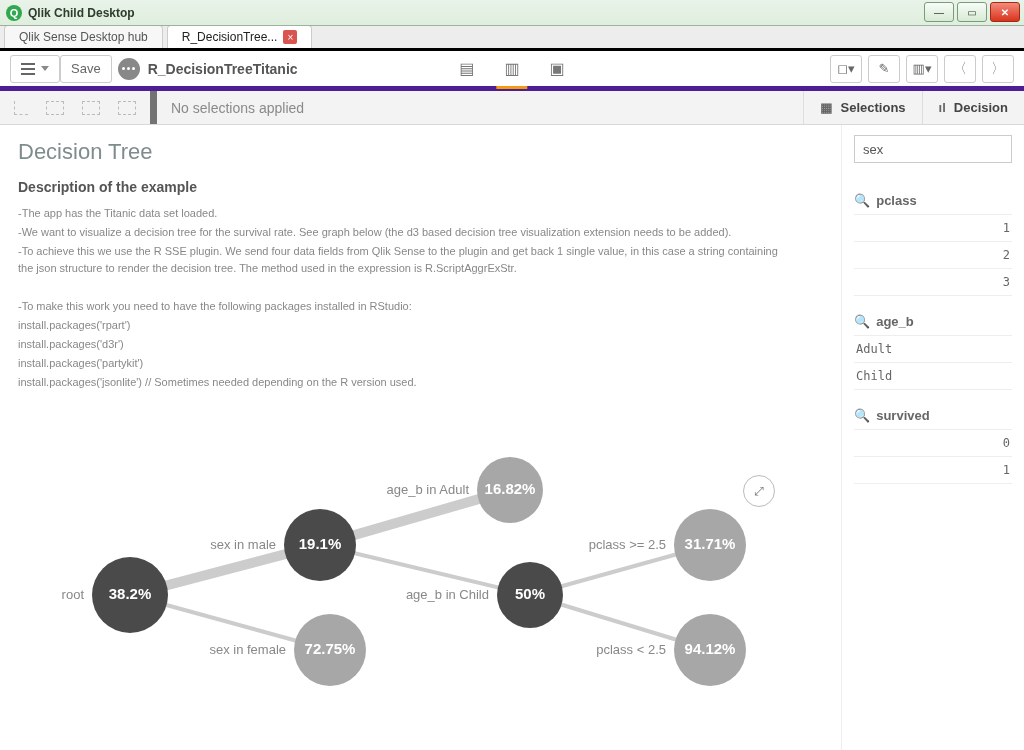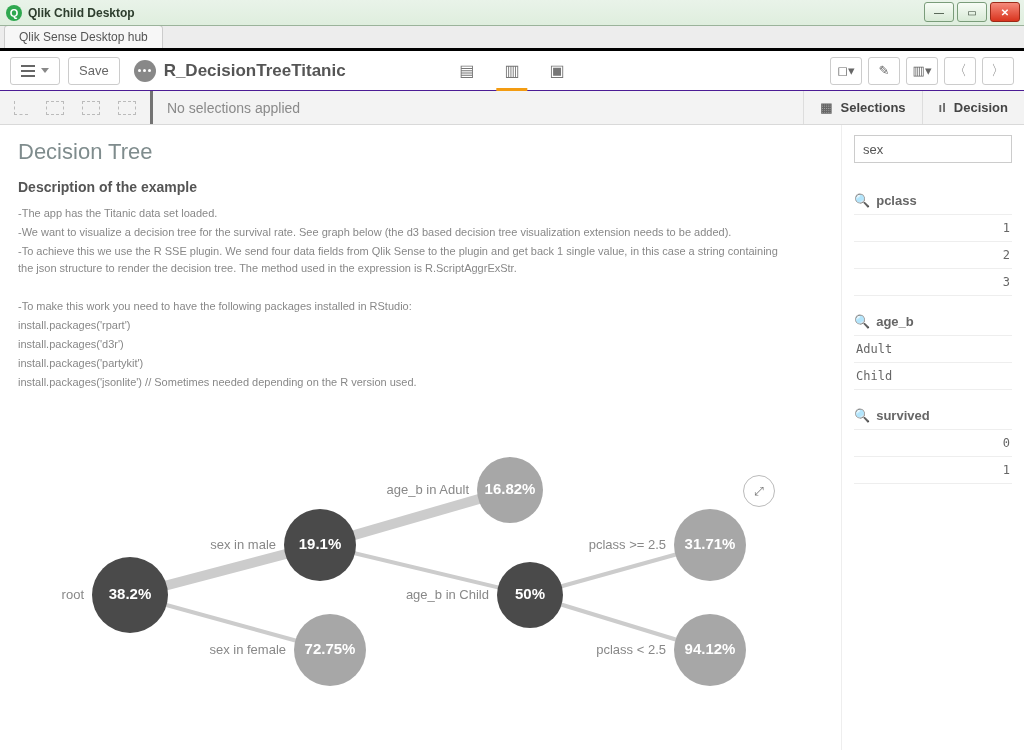--- a/index.html
+++ b/index.html
@@ -13,40 +13,40 @@
   .winbtn { width:30px; height:20px; border:1px solid #7a9c7a; border-radius:3px; background:linear-gradient(#f7fcf6,#d8ead6); display:flex; align-items:center; justify-content:center; font-size:10px; color:#2d3d2d;}
   .winbtn.close { background:linear-gradient(#f58a7a,#d9341e); border-color:#9c2b18; color:#fff; font-weight:bold;}
 
   
   .apptabs { height:25px; background:#ededed; border-bottom:3px solid #000000; display:flex; align-items:flex-end; padding:0 4px;}
   .apptab { height:23px; padding:0 14px; font-size:12px; color:#555; border:1px solid #ccc; border-bottom:none; border-radius:4px 4px 0 0; background:#f7f7f7; margin-right:4px; display:flex; align-items:center; gap:6px;}
   .apptab.active { background:#fff; color:#222;}
   .apptab .closetab { width:14px; height:14px; background:#d9534f; color:#fff; border-radius:2px; font-size:10px; display:flex; align-items:center; justify-content:center;}
 
   
-  .toolbar { height:40px; border-bottom:1px solid #4c1d95; display:flex; align-items:center; padding:0 10px; gap:8px; background:#fff;}
+  .toolbar { height:40px; border-bottom:5px solid #4c1d95; display:flex; align-items:center; padding:0 10px; background:#fff;}
   .tbtn { height:28px; border:1px solid #ccc; border-radius:3px; background:#fff; padding:0 10px; font-size:13px; color:#666; display:flex; align-items:center; gap:6px;}
   .tbtn.icononly { width:32px; padding:0; justify-content:center;}
   .hamb { display:flex; flex-direction:column; gap:3px;}
   .hamb span { width:14px; height:2px; background:#666;}
-  .appchip { display:flex; align-items:center; gap:8px; font-size:17px; color:#555; font-weight:600; margin-left:6px;}
+  .appchip { display:flex; align-items:center; gap:8px; font-size:14px; color:#555; font-weight:600; margin-left:6px;}
   .appchip .dot { width:22px; height:22px; border-radius:50%; background:#888; display:flex; align-items:center; justify-content:center;}
   .appchip .dot span{width:3px;height:3px;background:#fff;border-radius:50%;margin:0 1px;}
   .centertools { position:absolute; left:50%; transform:translateX(-50%); display:flex; gap:30px; align-items:center; height:40px;}
   .centertools .ctool{font-size:16px;color:#777;position:relative;}
   .centertools .ctool.active::after{content:"";position:absolute;left:-8px;right:-8px;bottom:-11px;height:3px;background:#f39c12;}
   .righttools { margin-left:auto; display:flex; gap:6px;}
   .chev{font-size:14px;color:#888;}
 
   
   .selbar { height:34px; background:#f3f3f3; border-bottom:1px solid #d9d9d9; display:flex; align-items:center;}
   .selicons { display:flex; gap:18px; padding:0 14px; color:#bbb; font-size:14px;}
   .selicons span{border:1px dashed #bbb; width:18px;height:14px;display:inline-block;}
   .selicons span.first{border:none;border-left:1px dashed #bbb;border-bottom:1px dashed #bbb;width:14px;height:14px;}
-  .seltext { font-size:14px; color:#8a8a8a; padding-left:14px; border-left:3px solid #737373; height:100%; display:flex; align-items:center;}
+  .seltext { font-size:14px; color:#8a8a8a; padding-left:14px; border-left:7px solid #737373; height:100%; display:flex; align-items:center;}
   .selright { margin-left:auto; display:flex; height:100%;}
   .selright .panelbtn{padding:0 16px;border-left:1px solid #ddd;display:flex;align-items:center;gap:8px;font-size:13px;font-weight:600;color:#444;}
   .miniicon{font-size:13px;color:#666;}
 
   
   .main { display:flex; height:calc(750px - 26px - 25px - 40px - 34px);gap:44px;}
   .sheet { flex:1; padding:14px 18px 10px 18px; position:relative; overflow:hidden;}
   .sidepanel { width:183px; border-left:1px solid #eee; padding:10px 12px; font-size:13px; color:#555;}
   .pagetitle { font-size:22px; color:#7f8c8d; font-weight:400; margin-bottom:14px;}
   .sectitle { font-size:14px; font-weight:700; color:#555; margin-bottom:10px;}
@@ -81,20 +81,24 @@
   <div class="winbtns">
     <div class="winbtn">—</div>
     <div class="winbtn">▭</div>
     <div class="winbtn close">✕</div>
   </div>
 </div>
 
 <div class="apptabs">
   <div class="apptab">
     <span>Qlik Sense Desktop hub</span>
+  </div>
+  <div class="apptab active">
+    <span>R_DecisionTree...</span>
+    <span class="closetab">×</span>
   </div>
 </div>
 
 <div class="toolbar">
   <div class="tbtn">
     <div class="hamb">
         <span></span>
         <span></span>
         <span></span>
       </div>

